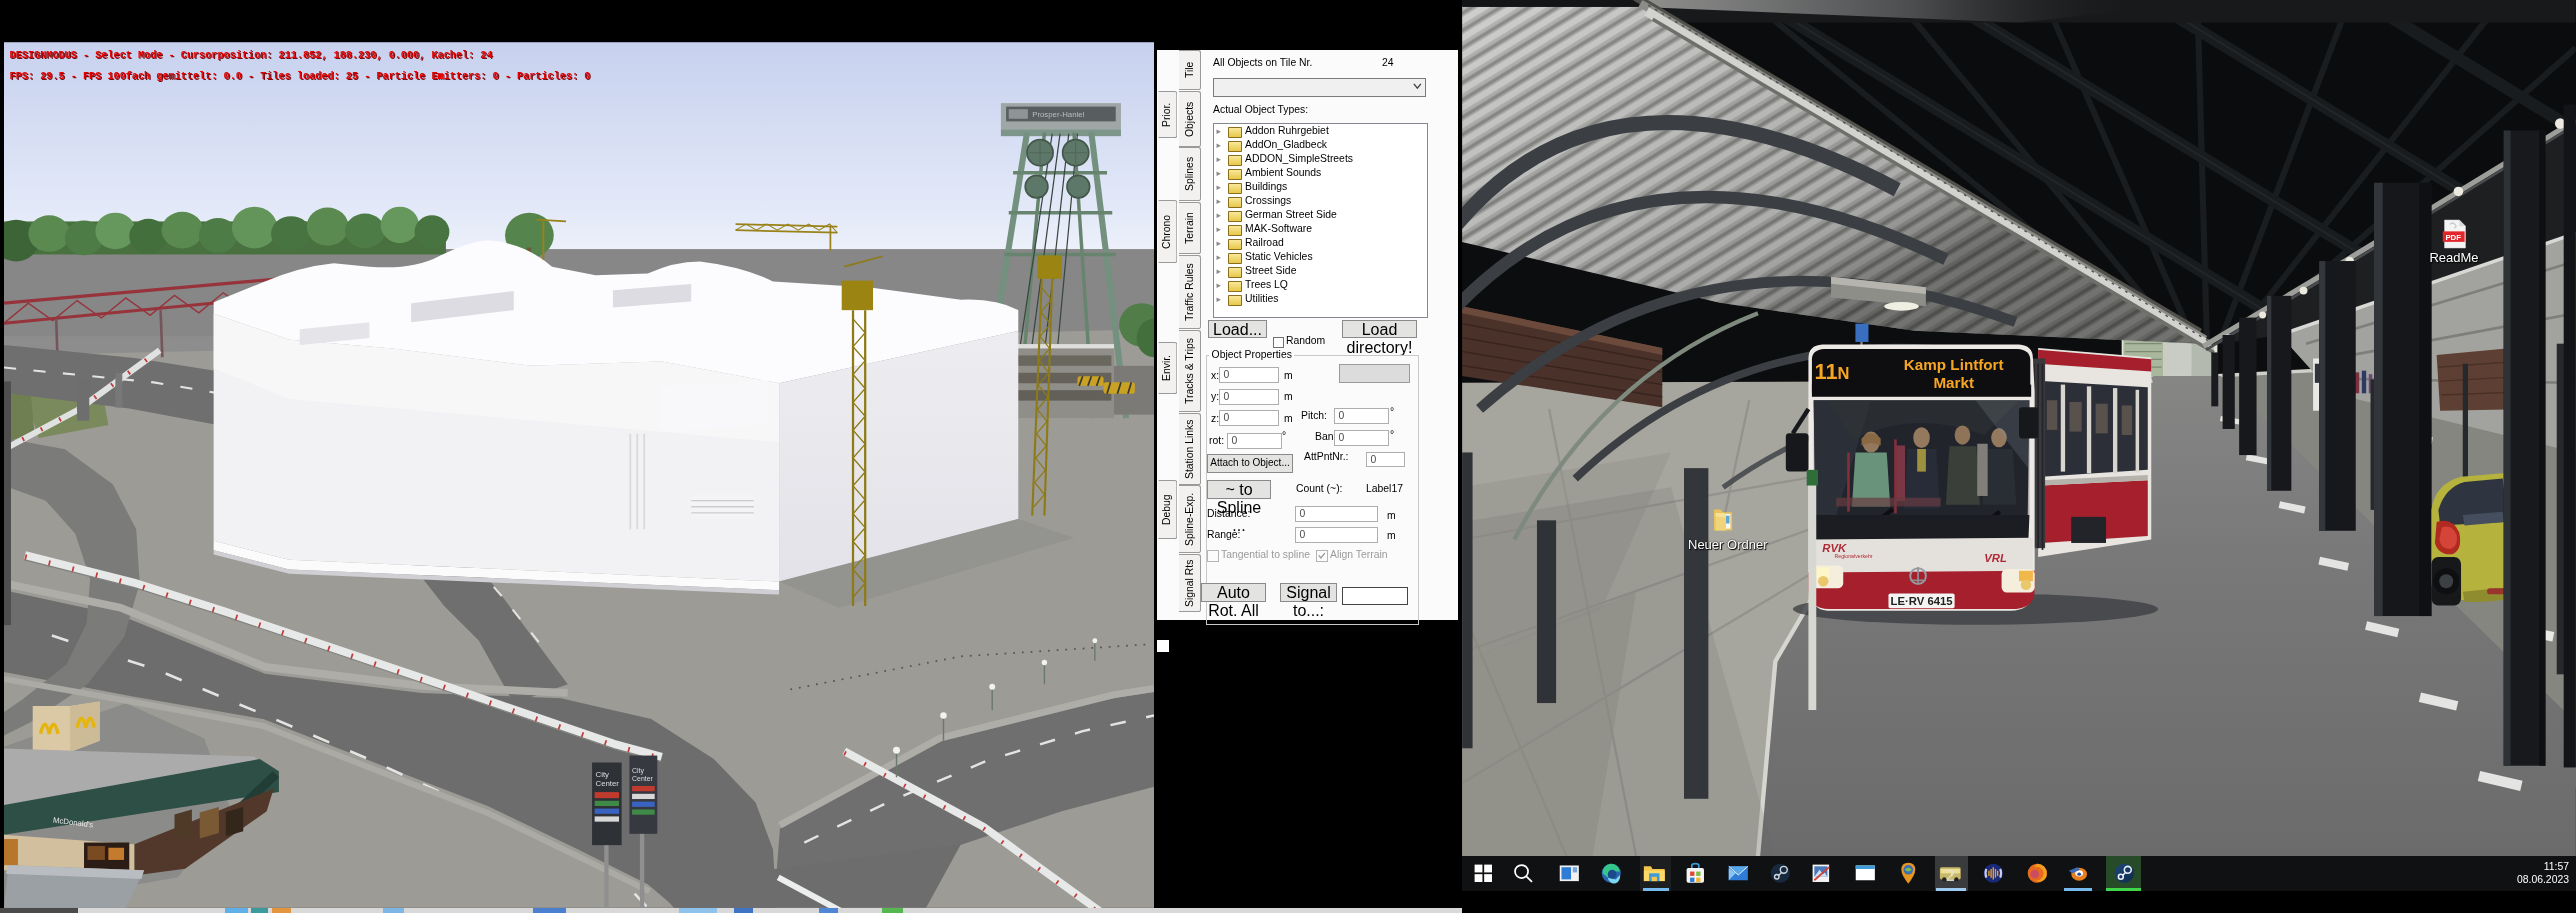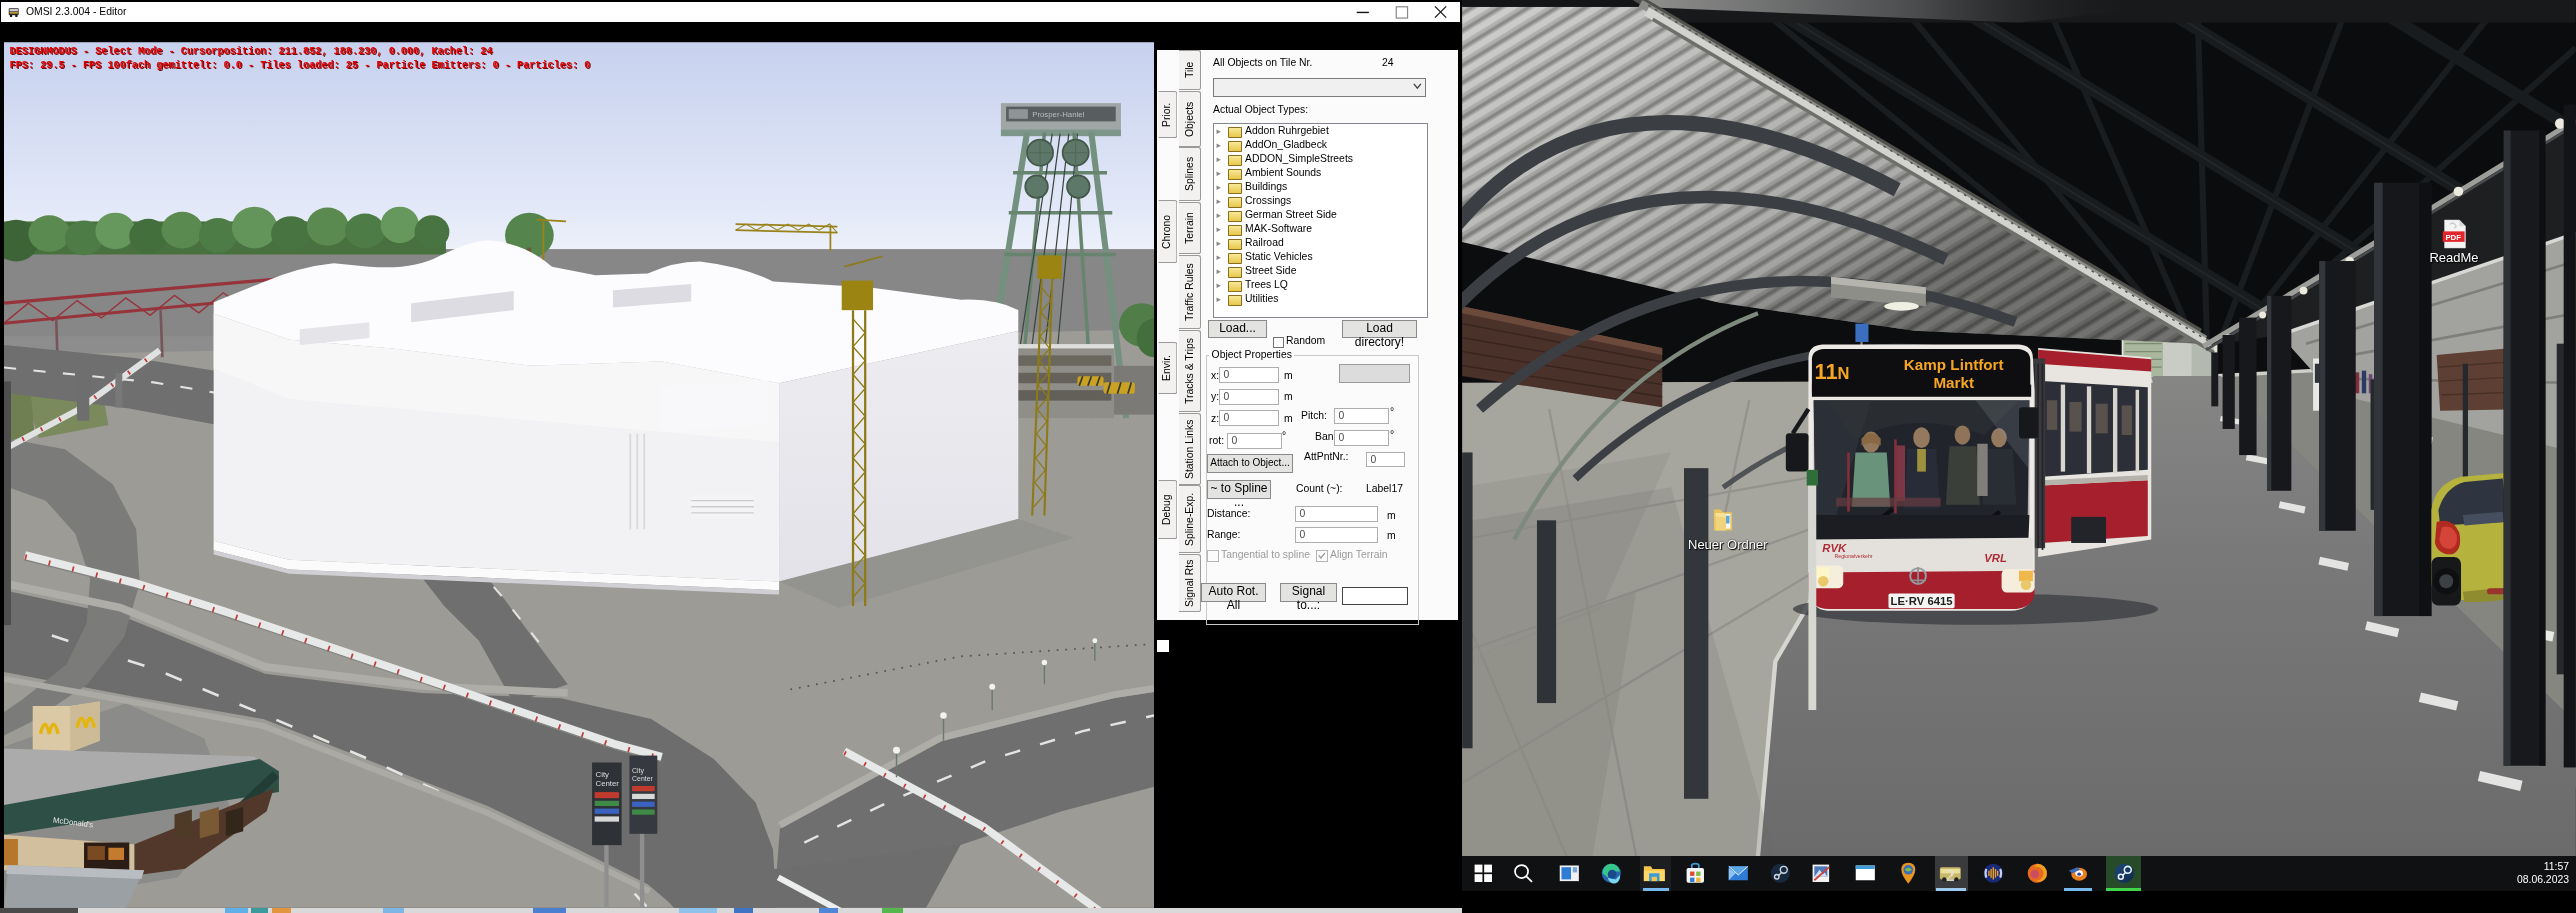--- a/index.html
+++ b/index.html
@@ -7,30 +7,30 @@
         font-family:"Liberation Sans",sans-serif;}
   .abs{position:absolute;}
   
   #win{left:0;top:0;width:1462px;height:908px;background:#000;}
   #titlebar{left:0.9px;top:1.7px;width:1459px;height:20px;background:#fff;}
   #titletxt{left:25px;top:4.4px;font-size:10.4px;color:#000;}
   #menubar{left:0.9px;top:22px;width:1459px;height:20px;background:#fff;font-size:10px;color:#000;}
   .mitem{position:absolute;top:4.4px;}
   #vp{left:3.5px;top:42px;width:1150px;height:866px;}
   #redtxt{left:9.6px;top:45px;font-family:"Liberation Mono",monospace;font-weight:bold;
-          font-size:10.2px;line-height:14px;color:#e60000;letter-spacing:0;
+          font-size:10.2px;line-height:21px;color:#e60000;letter-spacing:0;
           text-shadow:1.1px 1.1px 0 #6e1418; white-space:pre;}
   
   #panel{left:1157px;top:50px;width:301px;height:570px;background:#fbfbfb;font-size:10.4px;color:#000;}
   .vtab{position:absolute;background:#f2f1f0;border:0.9px solid #9a9a9a;border-right:none;
         border-radius:2.6px 0 0 2.6px;writing-mode:vertical-rl;transform:rotate(180deg);
         text-align:center;font-size:10.4px;color:#000;}
   .fld{position:absolute;background:#fff;border:0.9px solid #aeaeae;font-size:10.4px;color:#4a4a4a;
        padding:0.9px 0 0 3.5px;}
-  .btn{position:absolute;background:#e3e3e1;border:0.9px solid #8a8a8a;font-size:12px;color:#000;
+  .btn{position:absolute;background:#e3e3e1;border:0.9px solid #8a8a8a;font-size:16px;color:#000;
        text-align:center;}
   .lbl{position:absolute;white-space:nowrap;}
   .gray{color:#9b9b9b;}
   .trow{height:14px;line-height:14px;padding-left:31px;position:relative;white-space:nowrap;}
   .trow::before{content:"";position:absolute;left:14px;top:2.6px;width:12.2px;height:9.6px;
      background:linear-gradient(#f7e89a,#e8c84a);border:0.9px solid #8a6d1d;border-radius:0.9px;}
   .trow::after{content:"\25B8";position:absolute;left:2.6px;top:0;color:#8a8a8a;font-size:8.7px;}
   #sliver{left:0;top:908px;width:1462px;height:6.1px;background:#d9d9d9;}
   
   #rmon{left:1462px;top:0;width:1114px;height:891px;background:#0c0d0e;overflow:hidden;}
@@ -38,36 +38,20 @@
   .ico{position:absolute;top:6.1px;width:22.6px;height:22.6px;}
   #clock{position:absolute;right:7px;top:4.4px;text-align:right;color:#fff;font-size:10.4px;line-height:13px;}
   .dicon-label{position:absolute;color:#fff;font-size:13px;text-shadow:0.9px 0.9px 0.9px #000,0 0 1.7px #000;
                text-align:center;white-space:nowrap;}
 </style>
 </head>
 <body>
 <div id="page">
 
   <div id="win" class="abs">
-    <div id="titlebar" class="abs">
-      <svg class="abs" style="left:7px;top:4.4px" width="12.2" height="12.2" viewBox="0 0 16 16">
-        <rect x="1" y="3" width="13" height="9" rx="1" fill="#2b2b2b"></rect>
-        <rect x="2" y="4" width="11" height="3" fill="#cfcfcf"></rect>
-        <rect x="2" y="8" width="11" height="2" fill="#caa52b"></rect>
-        <circle cx="4" cy="13" r="1.6" fill="#111"></circle>
-          <circle cx="11" cy="13" r="1.6" fill="#111"></circle>
-      </svg>
-      <span id="titletxt" class="abs">OMSI 2.3.004 - Editor</span>
-      <svg class="abs" style="left:1347px;top:0" width="113" height="20" viewBox="0 0 130 23">
-        <line x1="10" y1="12" x2="24" y2="12" stroke="#111" stroke-width="1.6"></line>
-        <rect x="55.5" y="5.5" width="13" height="13" fill="none" stroke="#8a8a8a" stroke-width="1.4"></rect>
-        <line x1="100" y1="5" x2="113" y2="18" stroke="#1a1a1a" stroke-width="1.5"></line>
-        <line x1="113" y1="5" x2="100" y2="18" stroke="#1a1a1a" stroke-width="1.5"></line>
-      </svg>
-    </div>
 
     <svg id="vp" class="abs" width="1150" height="866" viewBox="0 0 1322 995">
       <defs>
         <linearGradient id="sky" x1="0" y1="0" x2="0" y2="1">
           <stop offset="0" stop-color="#c7d1ee"></stop>
             <stop offset="0.75" stop-color="#e3e9f8"></stop>
           <stop offset="1" stop-color="#f1f4fb"></stop>
         </linearGradient>
         <linearGradient id="rface" x1="0" y1="0" x2="0" y2="1">
           <stop offset="0" stop-color="#ededf1"></stop>

